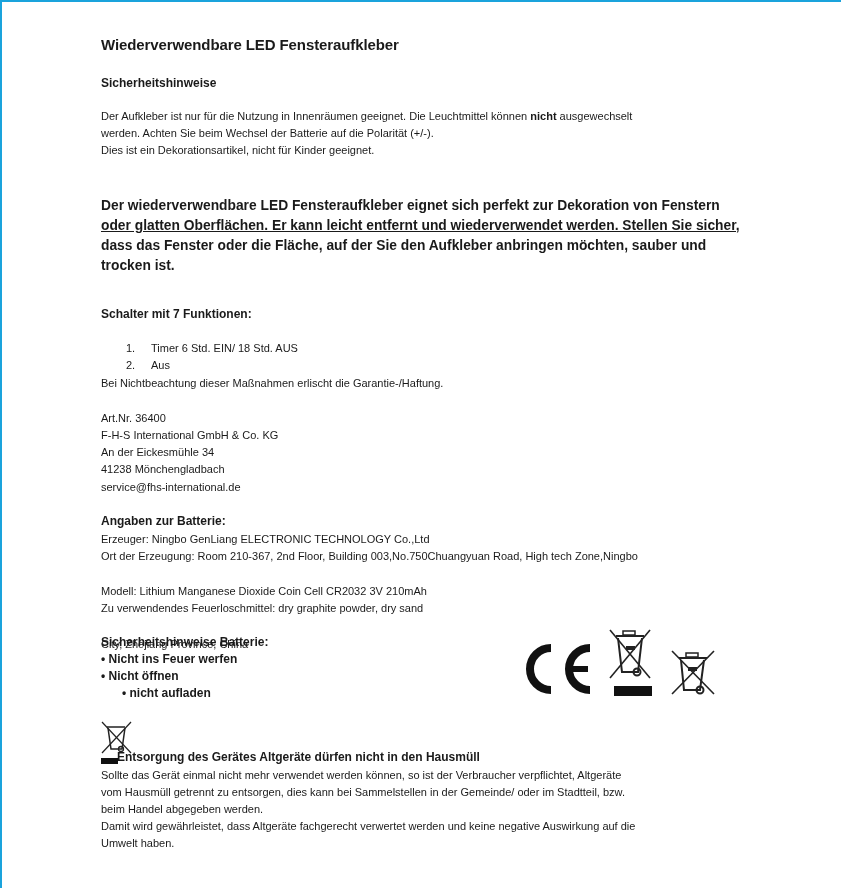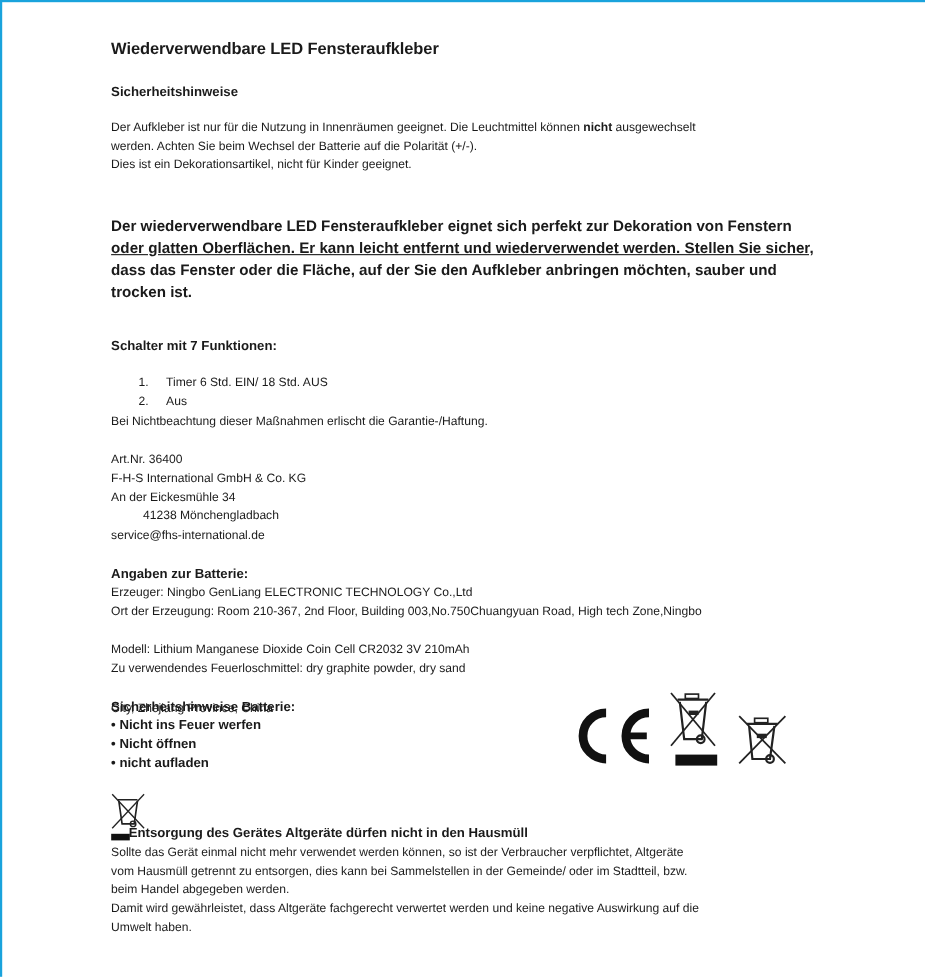--- a/index.html
+++ b/index.html
@@ -44,34 +44,34 @@
 
   <div class="abs h-small" style="top:307px;">Schalter mit 7 Funktionen:</div>
   <div class="abs p" style="top:340px; left:25px;"><span class="list-num">1.</span><span>Timer 6 Std. EIN/ 18 Std. AUS</span></div>
   <div class="abs p" style="top:357px; left:25px;"><span class="list-num">2.</span><span>Aus</span></div>
 
   <div class="abs p" style="top:375px;">Bei Nichtbeachtung dieser Maßnahmen erlischt die Garantie-/Haftung.</div>
 
   <div class="abs p" style="top:410px;">Art.Nr. 36400</div>
   <div class="abs p" style="top:427px;">F-H-S International GmbH &amp; Co. KG</div>
   <div class="abs p" style="top:444px;">An der Eickesmühle 34</div>
-  <div class="abs p" style="top:461px;margin-left:29px;">41238 Mönchengladbach</div>
+  <div class="abs p" style="top:461px;">41238 Mönchengladbach</div>
   <div class="abs p" style="top:479px;">service@fhs-international.de</div>
 
   <div class="abs h-small" style="top:514px;">Angaben zur Batterie:</div>
   <div class="abs p" style="top:531px;">Erzeuger: Ningbo GenLiang ELECTRONIC TECHNOLOGY Co.,Ltd</div>
   <div class="abs p" style="top:548px;">Ort der Erzeugung: Room 210-367, 2nd Floor, Building 003,No.750Chuangyuan Road, High tech Zone,Ningbo</div>
   <div class="abs p" style="top:600px;margin-top:36px;">City, Zhejiang Province, China</div>
   <div class="abs p" style="top:583px;">Modell: Lithium Manganese Dioxide Coin Cell CR2032 3V  210mAh</div>
   <div class="abs p" style="top:600px;">Zu verwendendes Feuerloschmittel: dry graphite powder, dry sand</div>
 
   <div class="abs h-small" style="top:635px;">Sicherheitshinweise Batterie:</div>
   <div class="abs h-small" style="top:652px;">• Nicht ins Feuer werfen</div>
   <div class="abs h-small" style="top:669px;">• Nicht öffnen</div>
-  <div class="abs h-small" style="top:686px;">• nicht aufladen</div>
+  <div class="abs h-small" style="top:686px;margin-left:21px;">• nicht aufladen</div>
 
   <div class="abs h-small" style="top:750px; left:16px;">Entsorgung des Gerätes   Altgeräte dürfen nicht in den Hausmüll</div>
   <div class="abs p" style="top:767px;">Sollte das Gerät einmal nicht mehr verwendet werden können, so ist der Verbraucher verpflichtet, Altgeräte</div>
   <div class="abs p" style="top:784px;text-align:right;">vom Hausmüll getrennt zu entsorgen, dies kann bei Sammelstellen in der Gemeinde/ oder im Stadtteil, bzw.</div>
   <div class="abs p" style="top:801px;">beim Handel abgegeben werden.</div>
   <div class="abs p" style="top:818px;">Damit wird gewährleistet, dass Altgeräte fachgerecht verwertet werden und keine negative Auswirkung auf die</div>
   <div class="abs p" style="top:835px;">Umwelt haben.</div>
 </div>
 
 <div class="icons">

